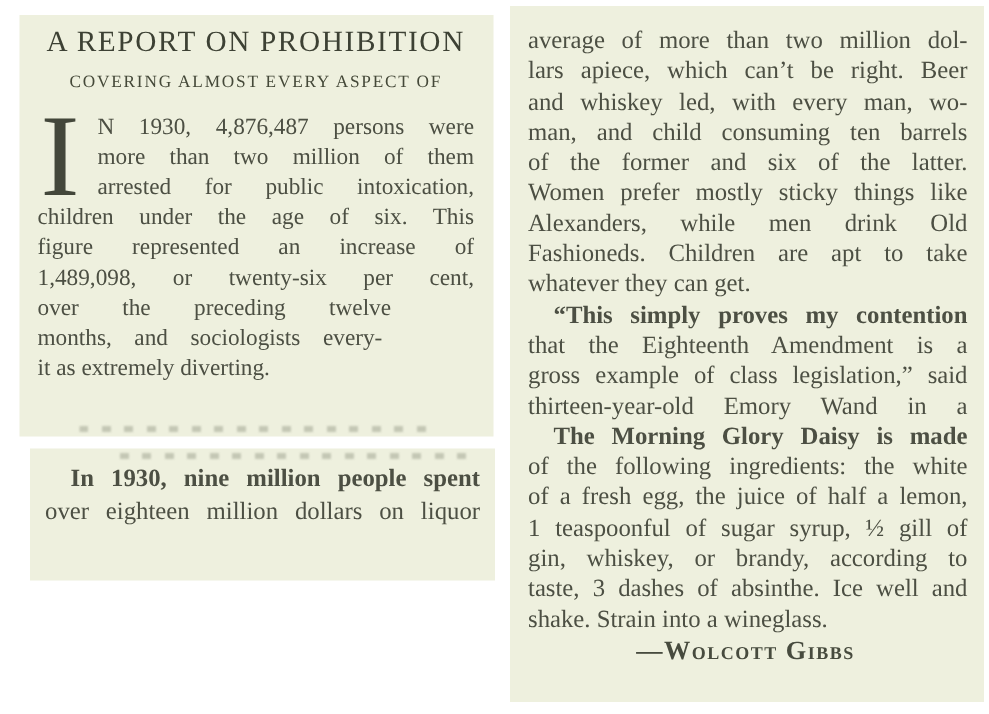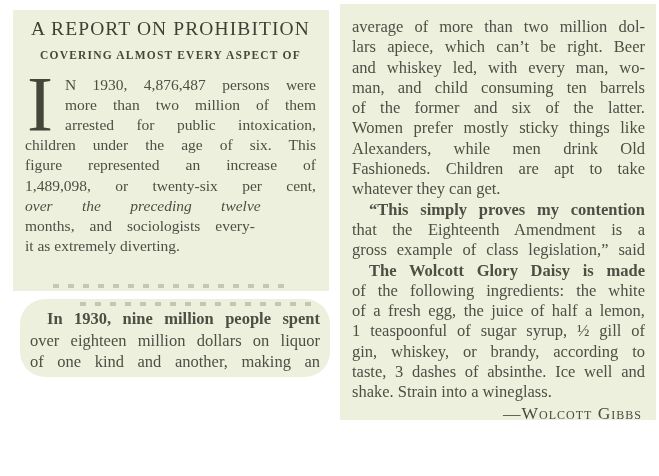--- a/index.html
+++ b/index.html
@@ -20,47 +20,46 @@
     box-sizing: border-box;
     color: #4c4f43;
   }
   .box1 {
     left: 13px; top: 10px;
     width: 316px; height: 281px;
     padding: 8px 13px 0 12px;
   }
   .box2 {
     left: 20px; top: 299px;
-    width: 310px; height: 78px;
+    width: 310px; height: 88px;
     padding: 9px 10px 0 10px;
-    border-radius: 25px;
   }
   .rbox {
     left: 340px; top: 4px;
-    width: 316px; height: 416px;
+    width: 316px; height: 464px;
     padding: 13px 11px 0 12px;
   }
   .title {
     margin: 0;
     font-size: 19.5px;
     font-weight: normal;
     letter-spacing: 1.1px;
     line-height: 22px;
     text-align: center;
     white-space: nowrap;
     color: #3d4134;
   }
   .subtitle {
     margin-top: 8px;
     font-size: 11.5px;
     letter-spacing: 1.2px;
     line-height: 14.5px;
     text-align: center;
     color: #454939;
-    font-weight: bold;
+    font-weight: normal;
   }
   .intro {
     position: relative;
     margin-top: 12px;
     font-size: 15.5px;
     line-height: 20.2px;
   }
   .dropcap {
     position: absolute;
     left: 2px; top: 1px;
@@ -75,24 +74,25 @@
   }
   .line.nj { text-align-last: left; }
   .line.dropind { padding-left: 40px; }
   .line.pind { text-indent: 17px; font-weight: bold; }
   .b2lines { font-size: 16.5px; line-height: 21.5px; }
   .rlines  { font-size: 16.5px; line-height: 20.3px; }
   .signature {
     font-variant: small-caps;
     font-size: 17.5px;
     letter-spacing: 1px;
-    text-align: right;
+    text-align: center;
     padding-right: 3px;
     line-height: 21px;
     color: #474b3e;
+    font-weight: bold;
   }
   .artifact {
     position: absolute;
     height: 4px;
     opacity: 0.35;
     filter: blur(0.6px);
     background: repeating-linear-gradient(90deg,
       rgba(92, 97, 78, 0.8) 0 6px, transparent 6px 15px);
   }
   .artifact-bottom { left: 40px; right: 40px; bottom: 3px; }
@@ -110,52 +110,52 @@
     </div>
     <div class="intro">
       <span class="dropcap">I</span>
       <div>
           <div class="line dropind">N 1930, 4,876,487 persons were</div>
           <div class="line dropind">more than two million of them</div>
           <div class="line dropind">arrested for public intoxication,</div>
           <div class="line">children under the age of six. This</div>
           <div class="line">figure represented an increase of</div>
           <div class="line">1,489,098, or twenty-six per cent,</div>
-          <div class="line" style="width: 81%; font-style: italic;">over the preceding twelve</div>
+          <div class="line" style="width: 81%;">over the preceding twelve</div>
           <div class="line" style="width: 79%;">months, and sociologists every-</div>
           <div class="line nj">it as extremely diverting.</div>
         </div>
     </div>
     <div class="artifact artifact-bottom"></div>
   </section>
 
   <section class="panel box2">
     <div class="artifact artifact-top"></div>
     <div class="b2lines">
         <div class="line pind">In 1930, nine million people spent</div>
         <div class="line">over eighteen million dollars on liquor</div>
-        <div class="line">of one kind and another, making an</div>
       </div>
   </section>
 
   <section class="panel rbox">
     <div class="rlines">
         <div class="line">average of more than two million dol-</div>
         <div class="line">lars apiece, which can’t be right. Beer</div>
         <div class="line">and whiskey led, with every man, wo-</div>
         <div class="line">man, and child consuming ten barrels</div>
         <div class="line">of the former and six of the latter.</div>
         <div class="line">Women prefer mostly sticky things like</div>
         <div class="line">Alexanders, while men drink Old</div>
         <div class="line">Fashioneds. Children are apt to take</div>
         <div class="line nj">whatever they can get.</div>
         <div class="line pind">“This simply proves my contention</div>
         <div class="line">that the Eighteenth Amendment is a</div>
         <div class="line">gross example of class legislation,” said</div>
-        <div class="line pind">The Wolcott Glory Daisy is made</div>
+        <div class="line">thirteen-year-old Emory Wand in a</div>
+        <div class="line pind">The Morning Glory Daisy is made</div>
         <div class="line">of the following ingredients: the white</div>
         <div class="line">of a fresh egg, the juice of half a lemon,</div>
         <div class="line">1 teaspoonful of sugar syrup, ½ gill of</div>
         <div class="line">gin, whiskey, or brandy, according to</div>
         <div class="line">taste, 3 dashes of absinthe. Ice well and</div>
         <div class="line nj">shake. Strain into a wineglass.</div>
       </div>
     <div class="signature">—Wolcott Gibbs</div>
   </section>
 

